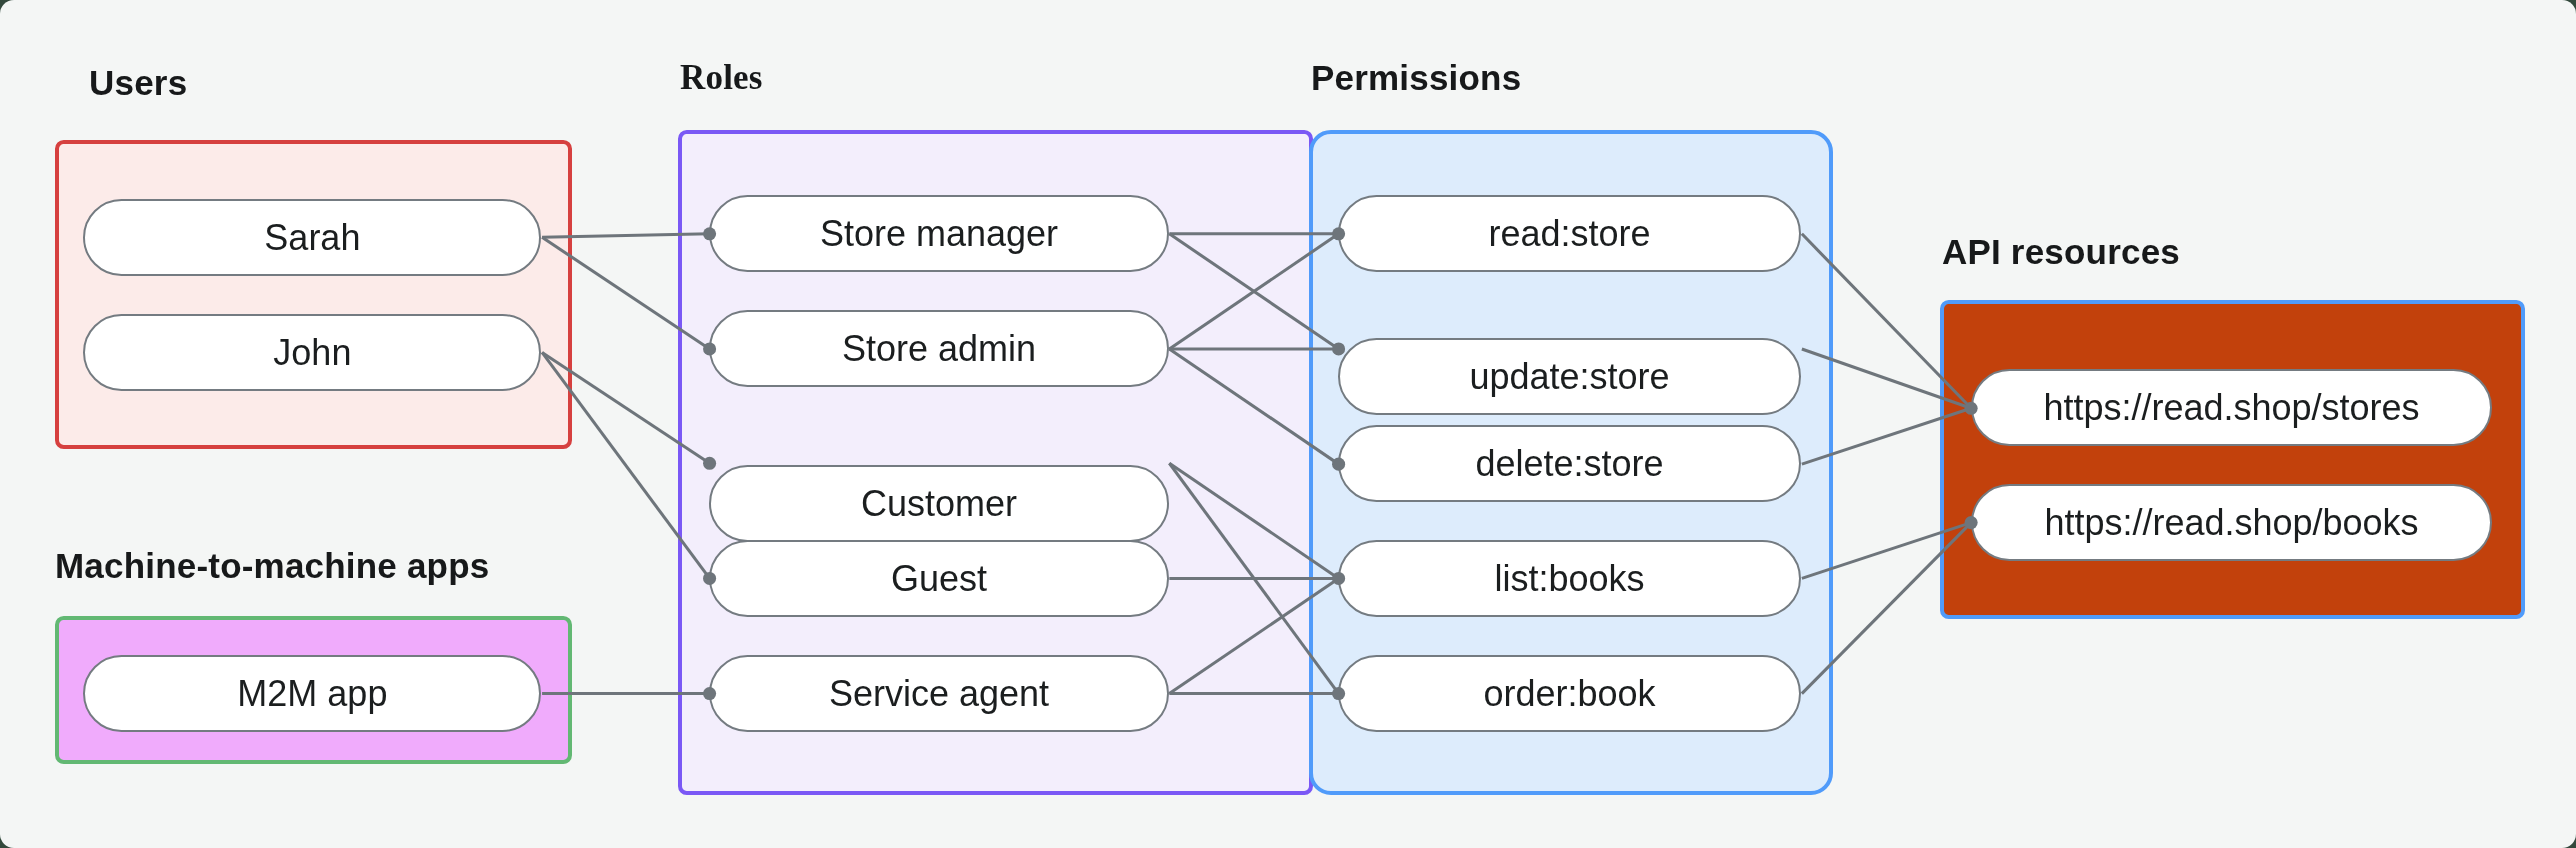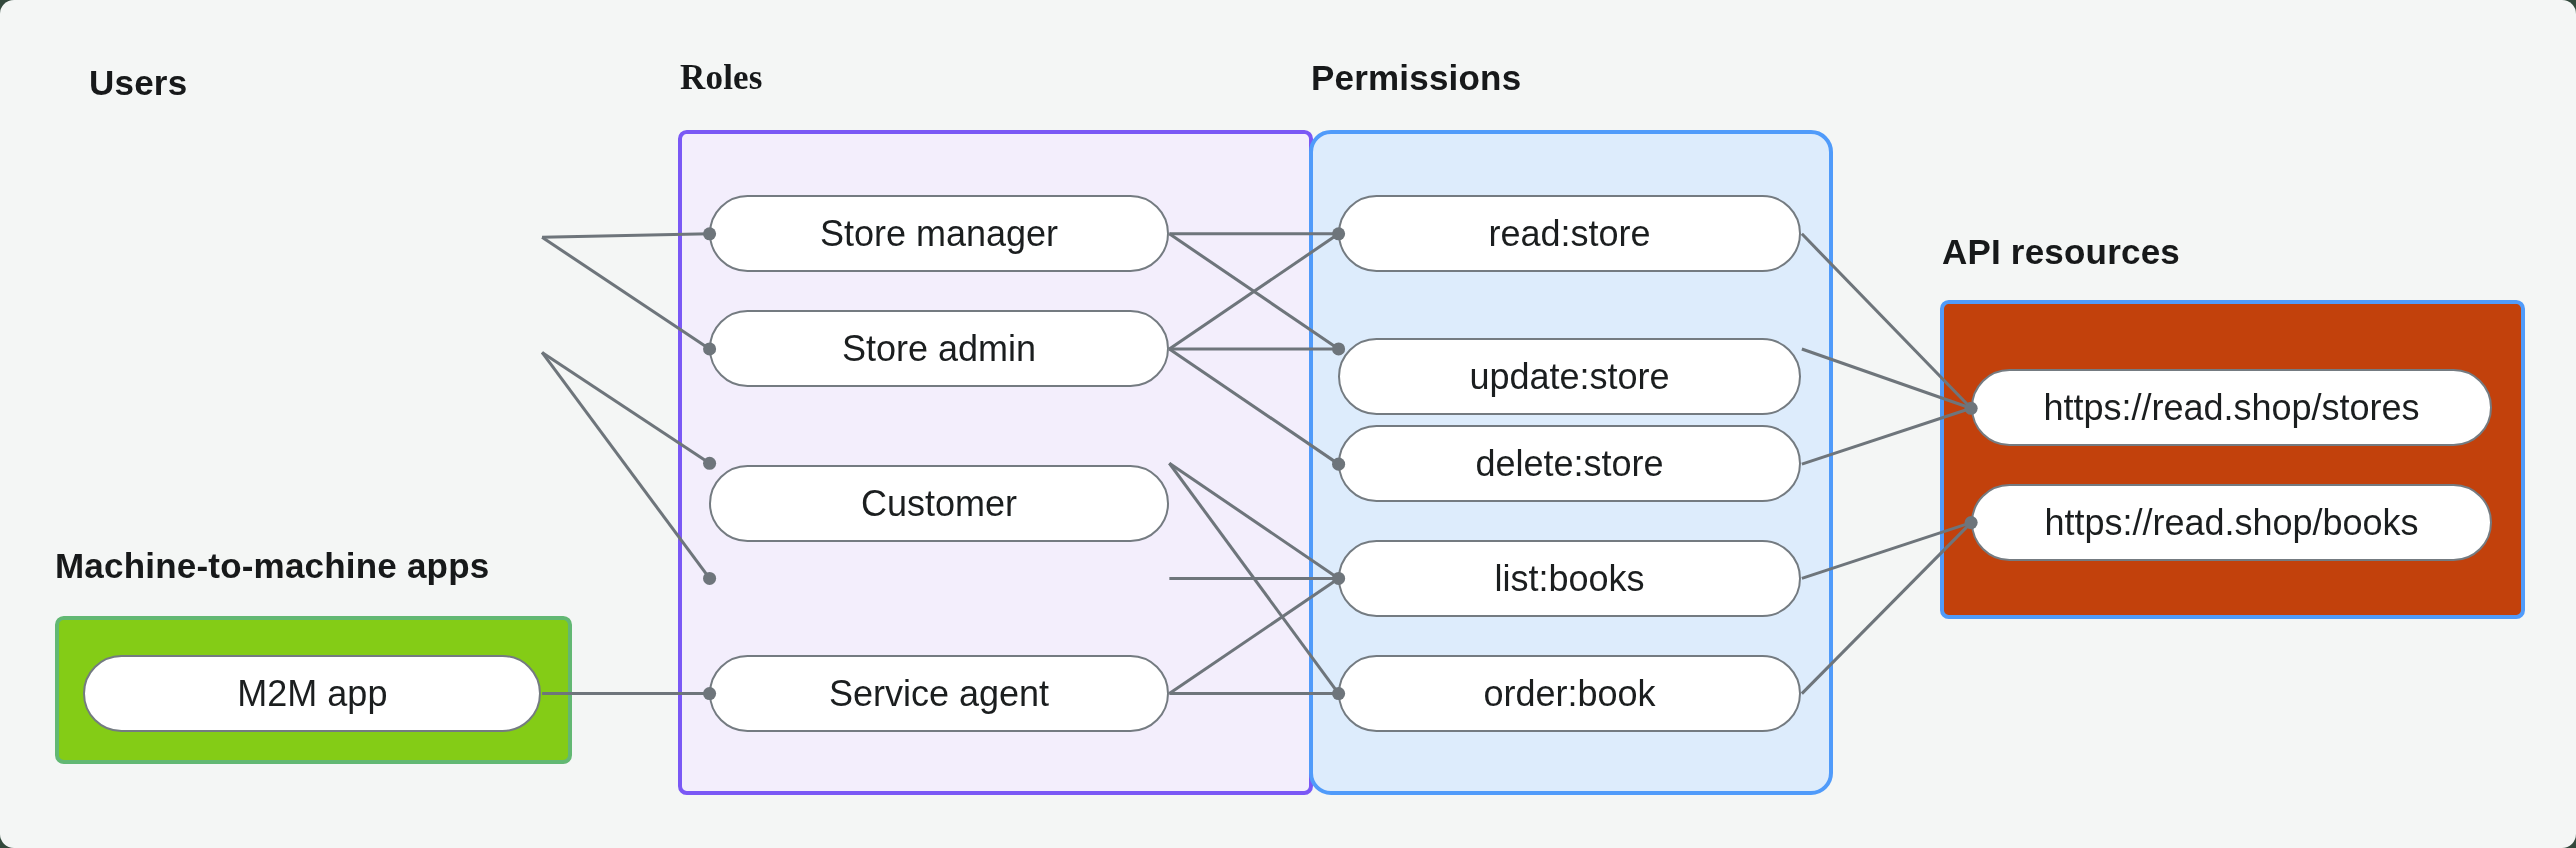--- a/index.html
+++ b/index.html
@@ -92,29 +92,34 @@
 <body>
 
 <div class="panel">
 
   <div class="group-label" id="lbl-users">Users</div>
   <div class="group-label" id="lbl-m2m">Machine-to-machine apps</div>
   <div class="group-label" id="lbl-roles">Roles</div>
   <div class="group-label" id="lbl-perms">Permissions</div>
   <div class="group-label" id="lbl-api">API resources</div>
 
+  <div class="group" id="g-users" style="border-color: rgb(214, 64, 63); background: rgb(252, 235, 233);">
+    <div class="pill" id="n-sarah">Sarah</div>
+    <div class="pill" id="n-john">John</div>
+  </div>
 
-  <div class="group" id="g-m2m" style="border-color: rgb(98, 184, 115); background: #84cc16;">
+  <div class="group" id="g-m2m" style="border-color: rgb(98, 184, 115); background: #f0abfc;">
     <div class="pill" id="n-m2m-app">M2M app</div>
   </div>
 
   <div class="group" id="g-roles" style="border-color: rgb(122, 88, 245); background: rgb(243, 238, 252);">
     <div class="pill" id="n-store-manager">Store manager</div>
     <div class="pill" id="n-store-admin">Store admin</div>
     <div class="pill" id="n-customer">Customer</div>
+    <div class="pill" id="n-guest">Guest</div>
     <div class="pill" id="n-service-agent">Service agent</div>
   </div>
 
   <div class="group" id="g-perms" style="border-color: rgb(80, 155, 250); background: rgb(221, 236, 252); border-radius: 22px;">
     <div class="pill" id="n-read-store">read:store</div>
     <div class="pill" id="n-update-store">update:store</div>
     <div class="pill" id="n-delete-store">delete:store</div>
     <div class="pill" id="n-list-books">list:books</div>
     <div class="pill" id="n-order-book">order:book</div>
   </div>

